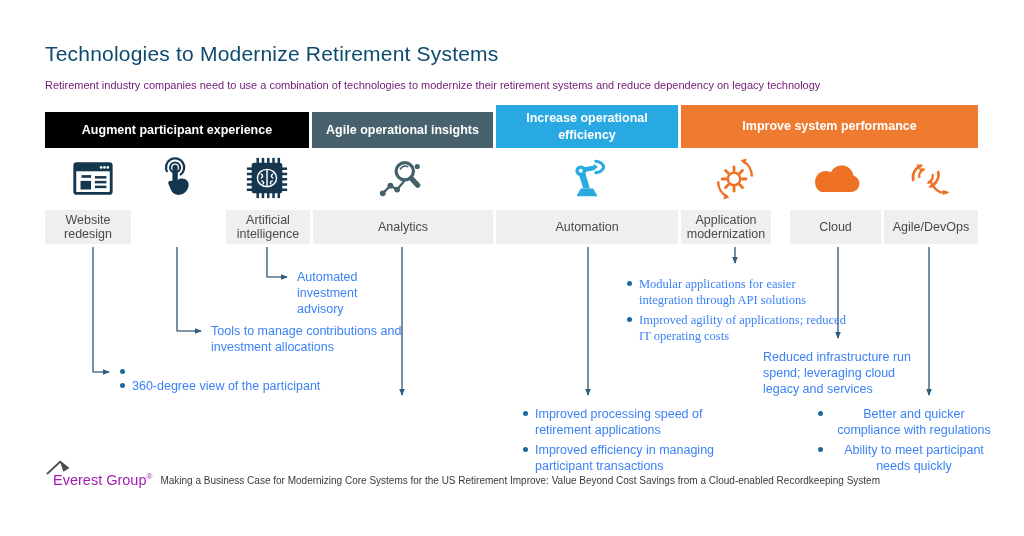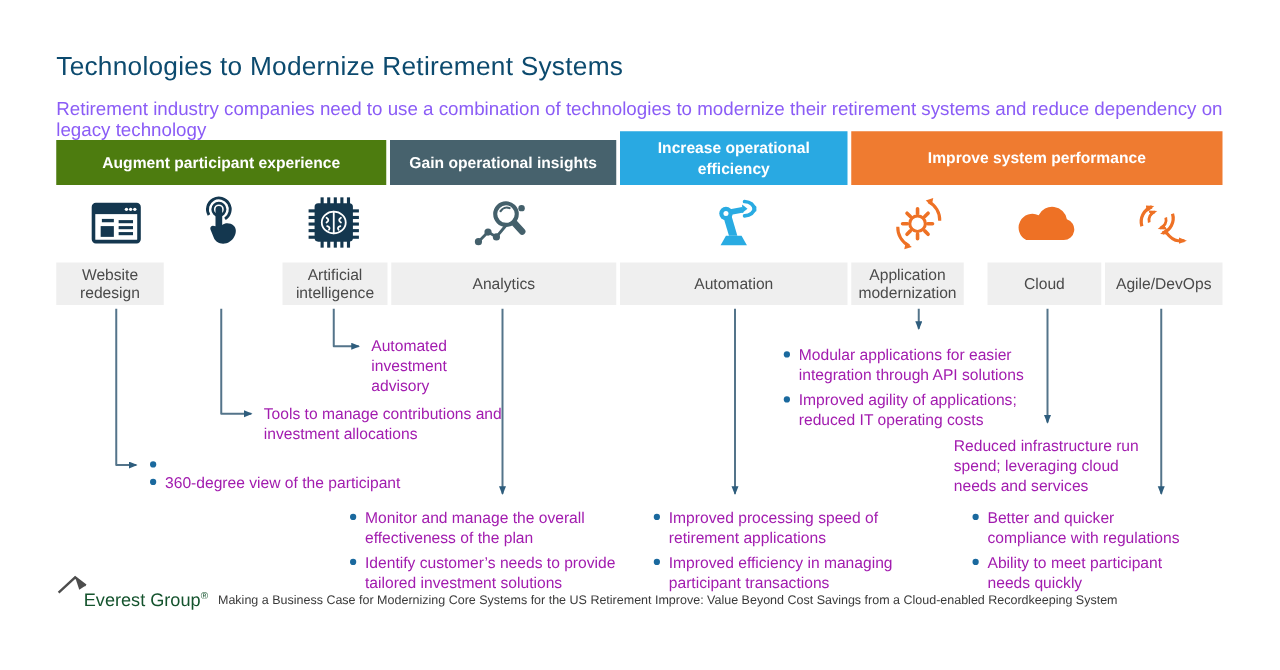--- a/index.html
+++ b/index.html
@@ -1,68 +1,68 @@
 <!DOCTYPE html>
 <html><head>
 <meta charset="utf-8">
 <style>
   html,body{margin:0;padding:0;background:#fff;}
   .canvas{position:relative;width:1024px;height:536px;background:#ffffff;
           font-family:"Liberation Sans",sans-serif;overflow:hidden;}
   .title{position:absolute;left:45px;top:42px;font-size:21px;color:#0c4a6e;letter-spacing:.2px;}
-  .subtitle{position:absolute;left:45px;top:79px;font-size:15px;color:#8b5cf6;}
+  .subtitle{position:absolute;left:45px;top:79px;font-size:11px;color:#701a75;}
   .band{position:absolute;display:flex;align-items:center;justify-content:center;
         color:#fff;font-weight:bold;font-size:12.5px;text-align:center;line-height:1.3;}
   #band-1{left:45px;top:112px;width:264px;height:36px;}
   #band-2{left:312px;top:112px;width:181px;height:36px;}
   #band-3{left:496px;top:105px;width:182px;height:43px;}
   #band-3 .band-text{max-width:150px;}
   #band-4{left:681px;top:105px;width:297px;height:43px;}
   .icon{position:absolute;top:152px;width:60px;height:52px;
         display:flex;align-items:center;justify-content:center;}
   #icon-1{left:63px;}  #icon-2{left:147px;} #icon-3{left:237px;} #icon-4{left:370px;}
   #icon-5{left:557px;} #icon-6{left:705px;} #icon-7{left:806px;} #icon-8{left:898px;}
   .label-cell{position:absolute;top:210px;height:34px;background:#efefef;
         display:flex;align-items:center;justify-content:center;text-align:center;
         font-size:12.5px;color:#4a4a4a;line-height:1.15;}
   #cell-1{left:45px;width:86px;}  #cell-2{left:134px;width:89px;}
   #cell-3{left:226px;width:84px;} #cell-4{left:313px;width:180px;}
   #cell-5{left:496px;width:182px;}#cell-6{left:681px;width:90px;}
   #cell-7{left:790px;width:91px;} #cell-8{left:884px;width:94px;}
   .connectors{position:absolute;left:0;top:0;width:1024px;height:536px;pointer-events:none;}
-  .callout{position:absolute;font-size:12.5px;color:#a21caf;line-height:1.28;}
+  .callout{position:absolute;font-size:12.5px;color:#3b82f6;line-height:1.28;}
   #co-website{left:120px;top:364px;width:285px;}
   #co-selfservice{left:211px;top:323px;width:195px;}
   #co-ai{left:297px;top:269px;width:85px;}
   #co-analytics{left:280px;top:406px;width:218px;}
   #co-automation{left:523px;top:406px;width:218px;}
-  #co-appmod{left:627px;top:276px;width:220px;}
+  #co-appmod{left:627px;top:276px;width:220px;font-family:Liberation Serif, serif;}
   #co-cloud{left:763px;top:349px;width:152px;}
-  #co-agile{left:778px;top:406px;width:180px;}
+  #co-agile{left:818px;top:406px;width:180px;text-align:center;}
   .bullet-item{display:flex;gap:7px;margin-bottom:4px;}
   .bullet-dot{flex:0 0 auto;width:5px;height:5px;border-radius:50%;background:#1a699e;margin-top:5px;}
   .footer{position:absolute;left:45px;top:459px;display:flex;align-items:flex-end;gap:8px;}
   .brand-block{display:flex;flex-direction:column;align-items:flex-start;line-height:1;}
-  .wordmark{color:#14532d;font-size:14.5px;margin-top:-3px;margin-left:22px;}
+  .wordmark{color:#a21caf;font-size:14.5px;margin-top:-3px;margin-left:8px;}
   .wordmark sup{font-size:8px;}
   .source{font-size:10px;color:#3a3a3a;padding-bottom:2px;}
 </style>
 </head>
 <body>
 
 <div class="canvas">
 
   <div class="title">Technologies to Modernize Retirement Systems</div>
   <div class="subtitle">Retirement industry companies need to use a combination of technologies to modernize their retirement systems and reduce dependency on legacy technology</div>
 
-  <div class="band" id="band-1" style="background-color: #4d7c0f;">
+  <div class="band" id="band-1" style="background-color: #000000;">
     <span class="band-text">Augment participant experience</span>
   </div>
   <div class="band" id="band-2" style="background-color: rgb(71, 98, 109);">
-    <span class="band-text">Gain operational insights</span>
+    <span class="band-text">Agile operational insights</span>
   </div>
   <div class="band" id="band-3" style="background-color: rgb(41, 169, 226);">
     <span class="band-text">Increase operational efficiency</span>
   </div>
   <div class="band" id="band-4" style="background-color: rgb(239, 123, 48);">
     <span class="band-text">Improve system performance</span>
   </div>
 
   <div class="icon" id="icon-1" style="color: rgb(20, 55, 79);">
     <svg width="46" height="46" viewBox="0 0 48 48">
@@ -236,30 +236,20 @@
   </div>
 
   <div class="callout" id="co-selfservice">
     <span>Tools to manage contributions and investment allocations</span>
   </div>
 
   <div class="callout" id="co-ai">
     <span>Automated investment advisory</span>
   </div>
 
-  <div class="callout bullets" id="co-analytics">
-    <div class="bullet-item">
-        <span class="bullet-dot"></span>
-        <span>Monitor and manage the overall effectiveness of the plan</span>
-      </div>
-    <div class="bullet-item">
-        <span class="bullet-dot"></span>
-        <span>Identify customer’s needs to provide tailored investment solutions</span>
-      </div>
-  </div>
 
   <div class="callout bullets" id="co-automation">
     <div class="bullet-item">
         <span class="bullet-dot"></span>
         <span>Improved processing speed of retirement applications</span>
       </div>
     <div class="bullet-item">
         <span class="bullet-dot"></span>
         <span>Improved efficiency in managing participant transactions</span>
       </div>
@@ -270,21 +260,21 @@
         <span class="bullet-dot"></span>
         <span>Modular applications for easier integration through API solutions</span>
       </div>
     <div class="bullet-item">
         <span class="bullet-dot"></span>
         <span>Improved agility of applications; reduced IT operating costs</span>
       </div>
   </div>
 
   <div class="callout" id="co-cloud">
-    <span>Reduced infrastructure run spend; leveraging cloud needs and services</span>
+    <span>Reduced infrastructure run spend; leveraging cloud legacy and services</span>
   </div>
 
   <div class="callout bullets" id="co-agile">
     <div class="bullet-item">
         <span class="bullet-dot"></span>
         <span>Better and quicker compliance with regulations</span>
       </div>
     <div class="bullet-item">
         <span class="bullet-dot"></span>
         <span>Ability to meet participant needs quickly</span>

